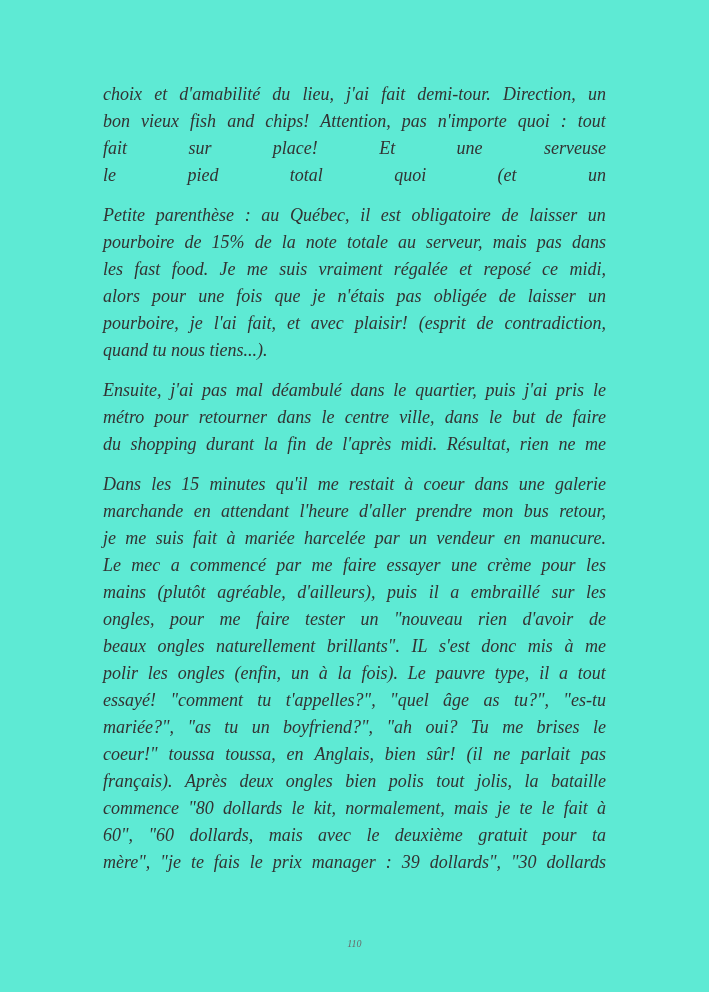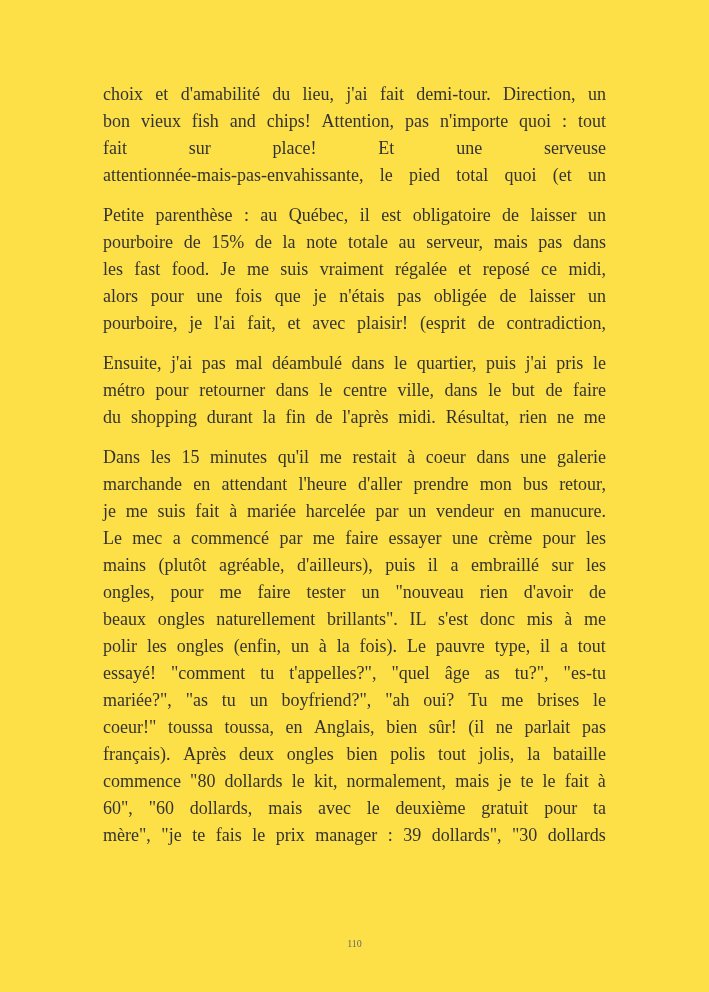--- a/index.html
+++ b/index.html
@@ -10,21 +10,22 @@
     width: 709px;
     height: 992px;
     background: #ffffff;
     position: relative;
     overflow: hidden;
     font-family: "Liberation Serif", "DejaVu Serif", serif;
   }
   .page {
     position: absolute;
     inset: 0;
-    background: #fde047;
+    background: #5eead4;
+    font-style: italic;
   }
   .text-block {
     position: absolute;
     left: 103px;
     top: 81px;
     width: 503px;
     font-size: 18px;
     color: #333333;
   }
   .paragraph {
@@ -88,21 +89,20 @@
         </div>
         <div class="line flush">
           <span>fait</span>
           <span>sur</span>
           <span>place!</span>
           <span>Et</span>
           <span>une</span>
           <span>serveuse</span>
         </div>
         <div class="line flush">
-          <span>attentionnée-mais-pas-envahissante,</span>
           <span>le</span>
           <span>pied</span>
           <span>total</span>
           <span>quoi</span>
           <span>(et</span>
           <span>un</span>
         </div>
       </div>
       <div class="paragraph">
         <div class="line flush">
@@ -165,20 +165,21 @@
           <span>je</span>
           <span>l'ai</span>
           <span>fait,</span>
           <span>et</span>
           <span>avec</span>
           <span>plaisir!</span>
           <span>(esprit</span>
           <span>de</span>
           <span>contradiction,</span>
         </div>
+        <div class="line">quand tu nous tiens...).</div>
       </div>
       <div class="paragraph">
         <div class="line flush">
           <span>Ensuite,</span>
           <span>j'ai</span>
           <span>pas</span>
           <span>mal</span>
           <span>déambulé</span>
           <span>dans</span>
           <span>le</span>

